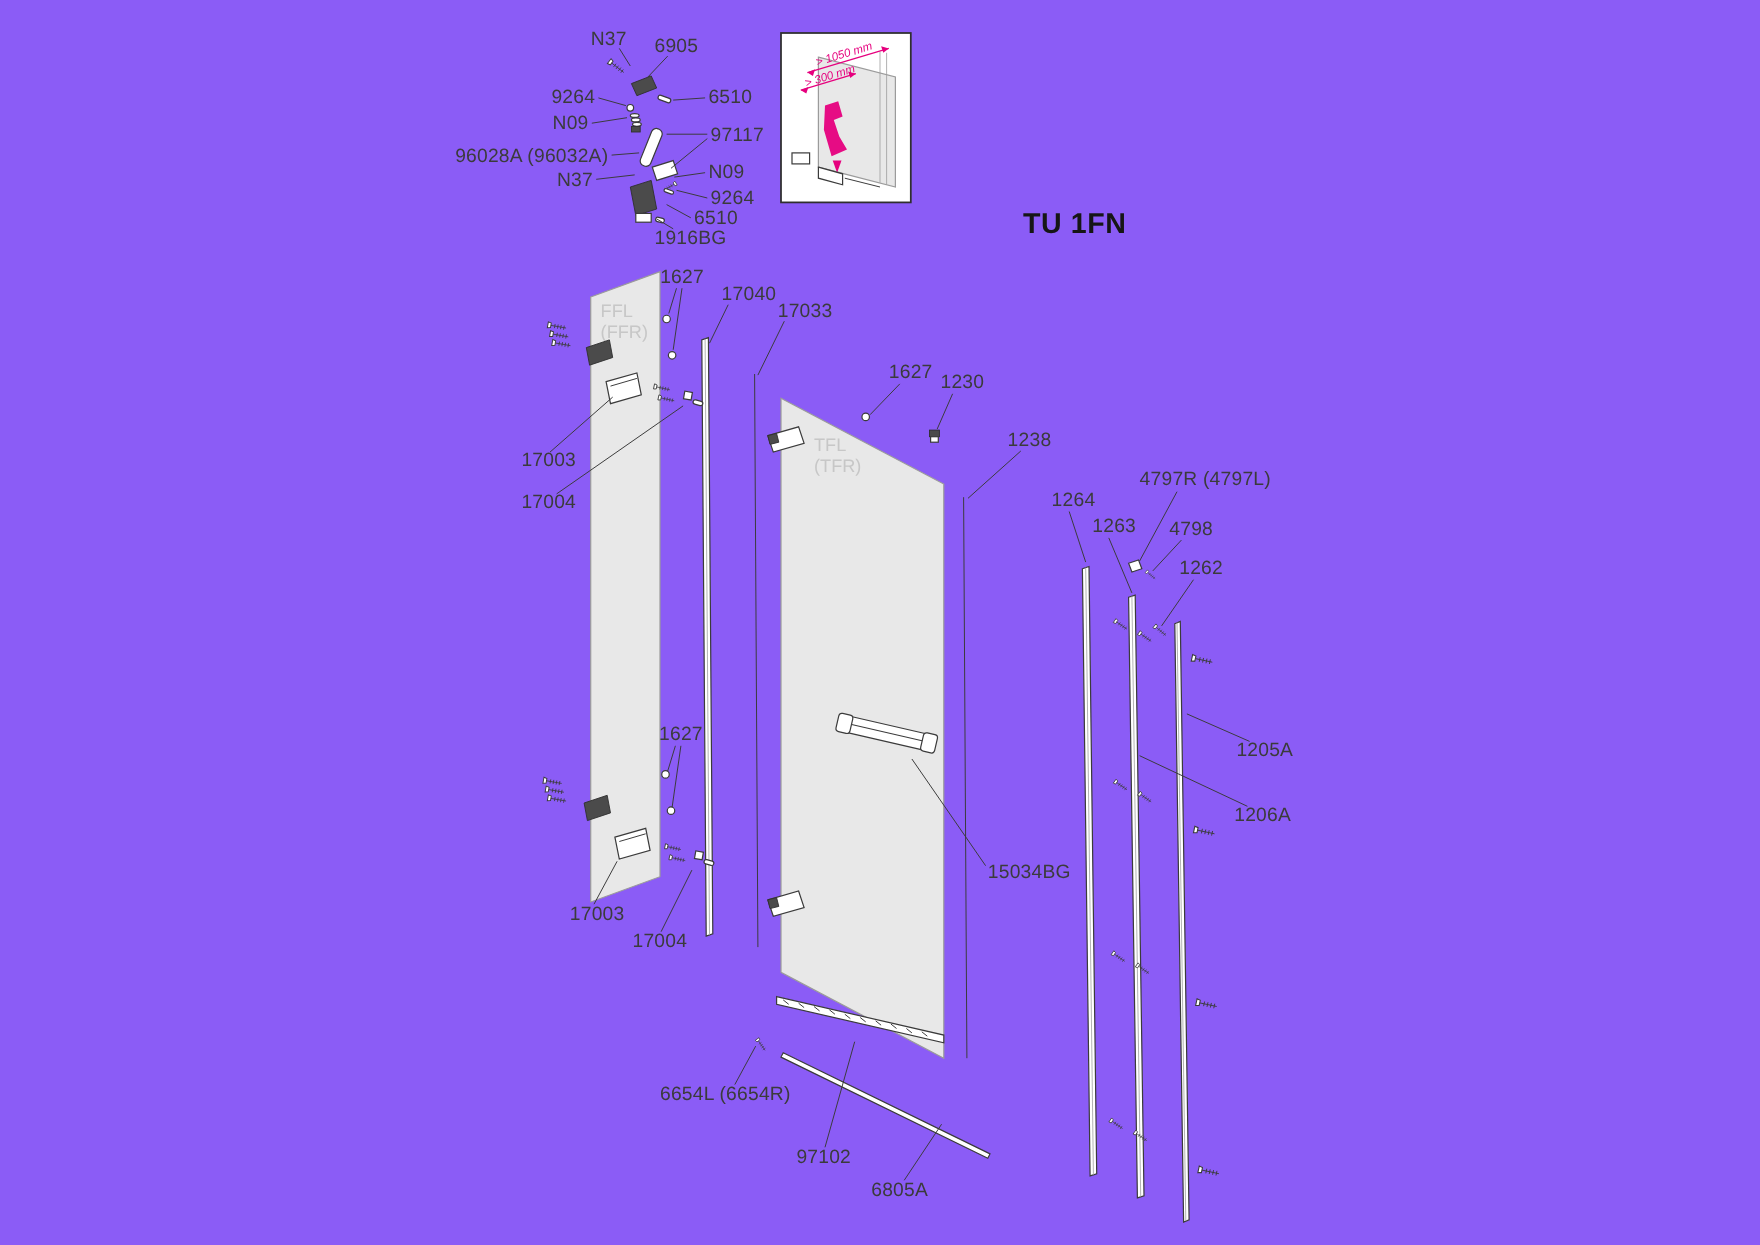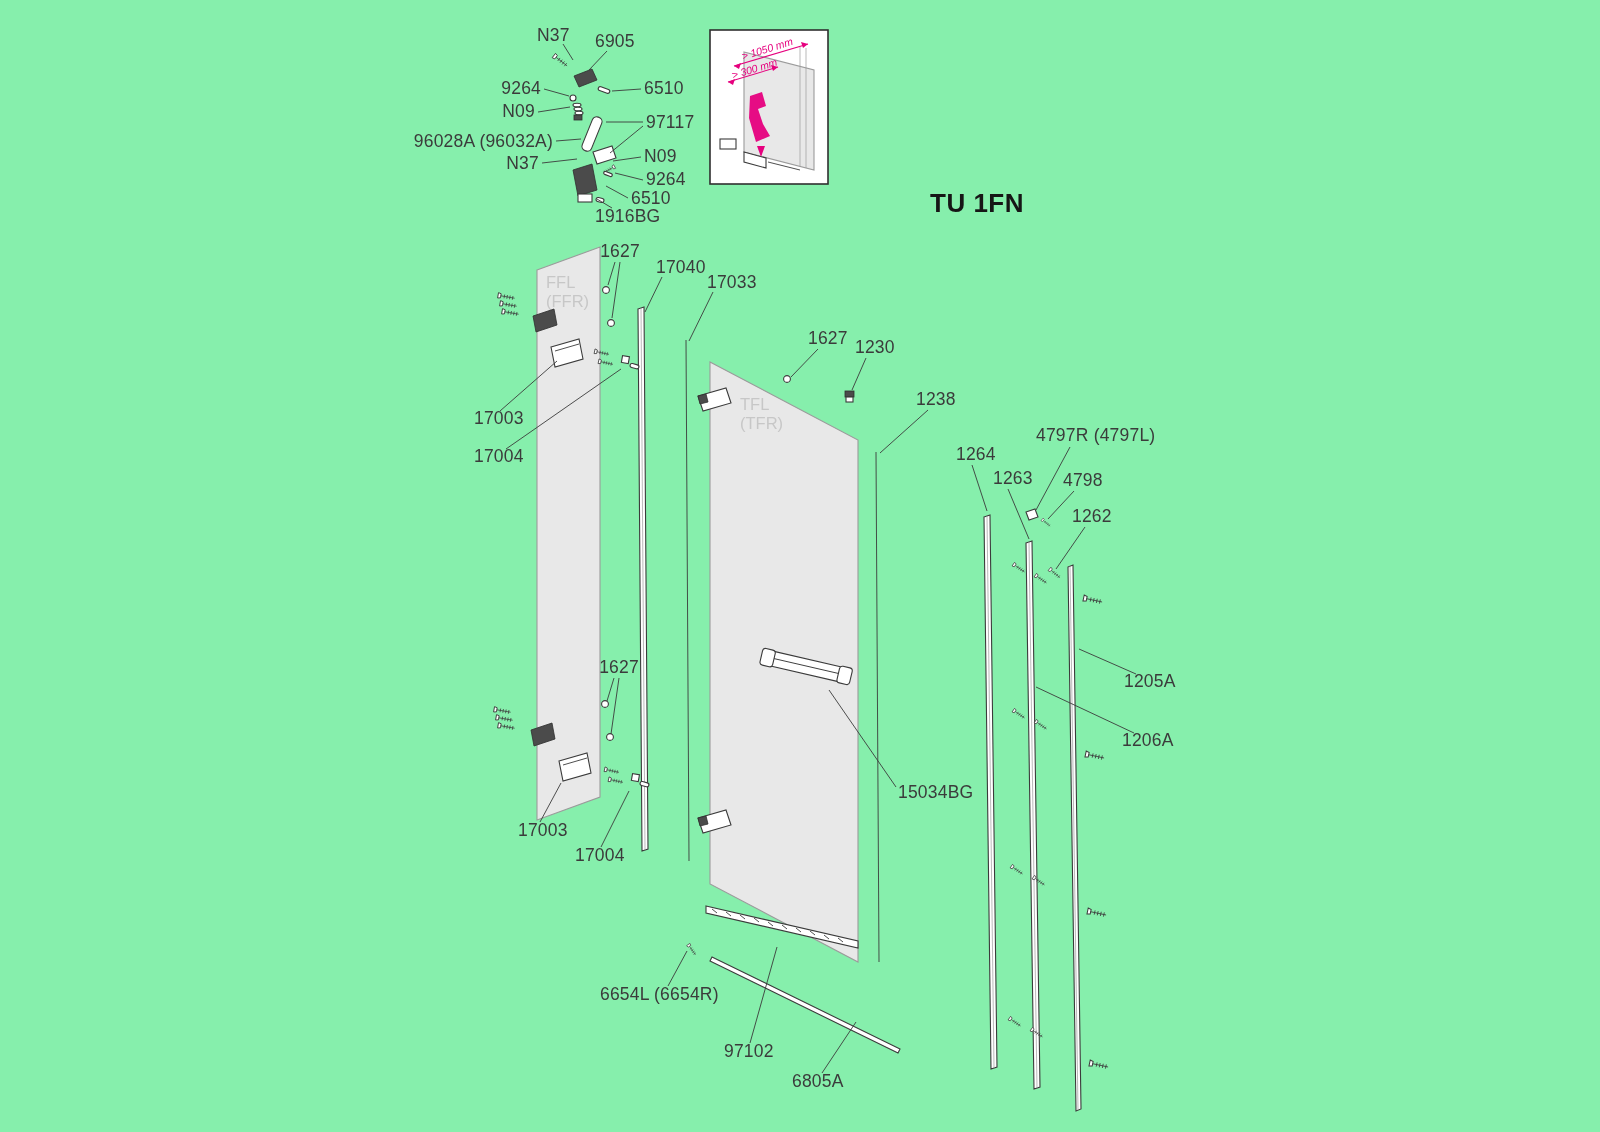--- a/index.html
+++ b/index.html
@@ -1,16 +1,16 @@
 <!DOCTYPE html>
 <html style="--accent: #e6007e; --line: #3b3b3b; --panel: #e8e8e8; --panel_label: #c7c7c7;"><head>
 <meta charset="utf-8">
 <style>
   html,body{margin:0;padding:0;background:#fff;}
-  .stage{position:relative;width:1600px;height:1132px;background:#86efac;overflow:hidden;
+  .stage{position:relative;width:1600px;height:1132px;background:#8b5cf6;overflow:hidden;
          font-family:"Liberation Sans",sans-serif;}
   svg{display:block;}
   .lbl{font-family:"Liberation Sans",sans-serif;font-size:17.5px;fill:var(--line,#3b3b3b);letter-spacing:.2px;}
   .title{font-family:"Liberation Sans",sans-serif;font-size:26px;font-weight:bold;fill:#161616;letter-spacing:.5px;}
   .panel-lbl{font-family:"Liberation Sans",sans-serif;font-size:16.5px;fill:var(--panel_label,#c7c7c7);}
   .leader{stroke:var(--line,#3b3b3b);stroke-width:.9;fill:none;}
   .part{fill:#ffffff;stroke:var(--line,#3b3b3b);stroke-width:1.1;}
   .part-dark{fill:#4b4b4b;stroke:#2e2e2e;stroke-width:.8;}
   .pline{stroke:var(--line,#3b3b3b);stroke-width:.9;fill:none;}
   .thin{stroke:#9b9b9b;stroke-width:.7;fill:none;}

